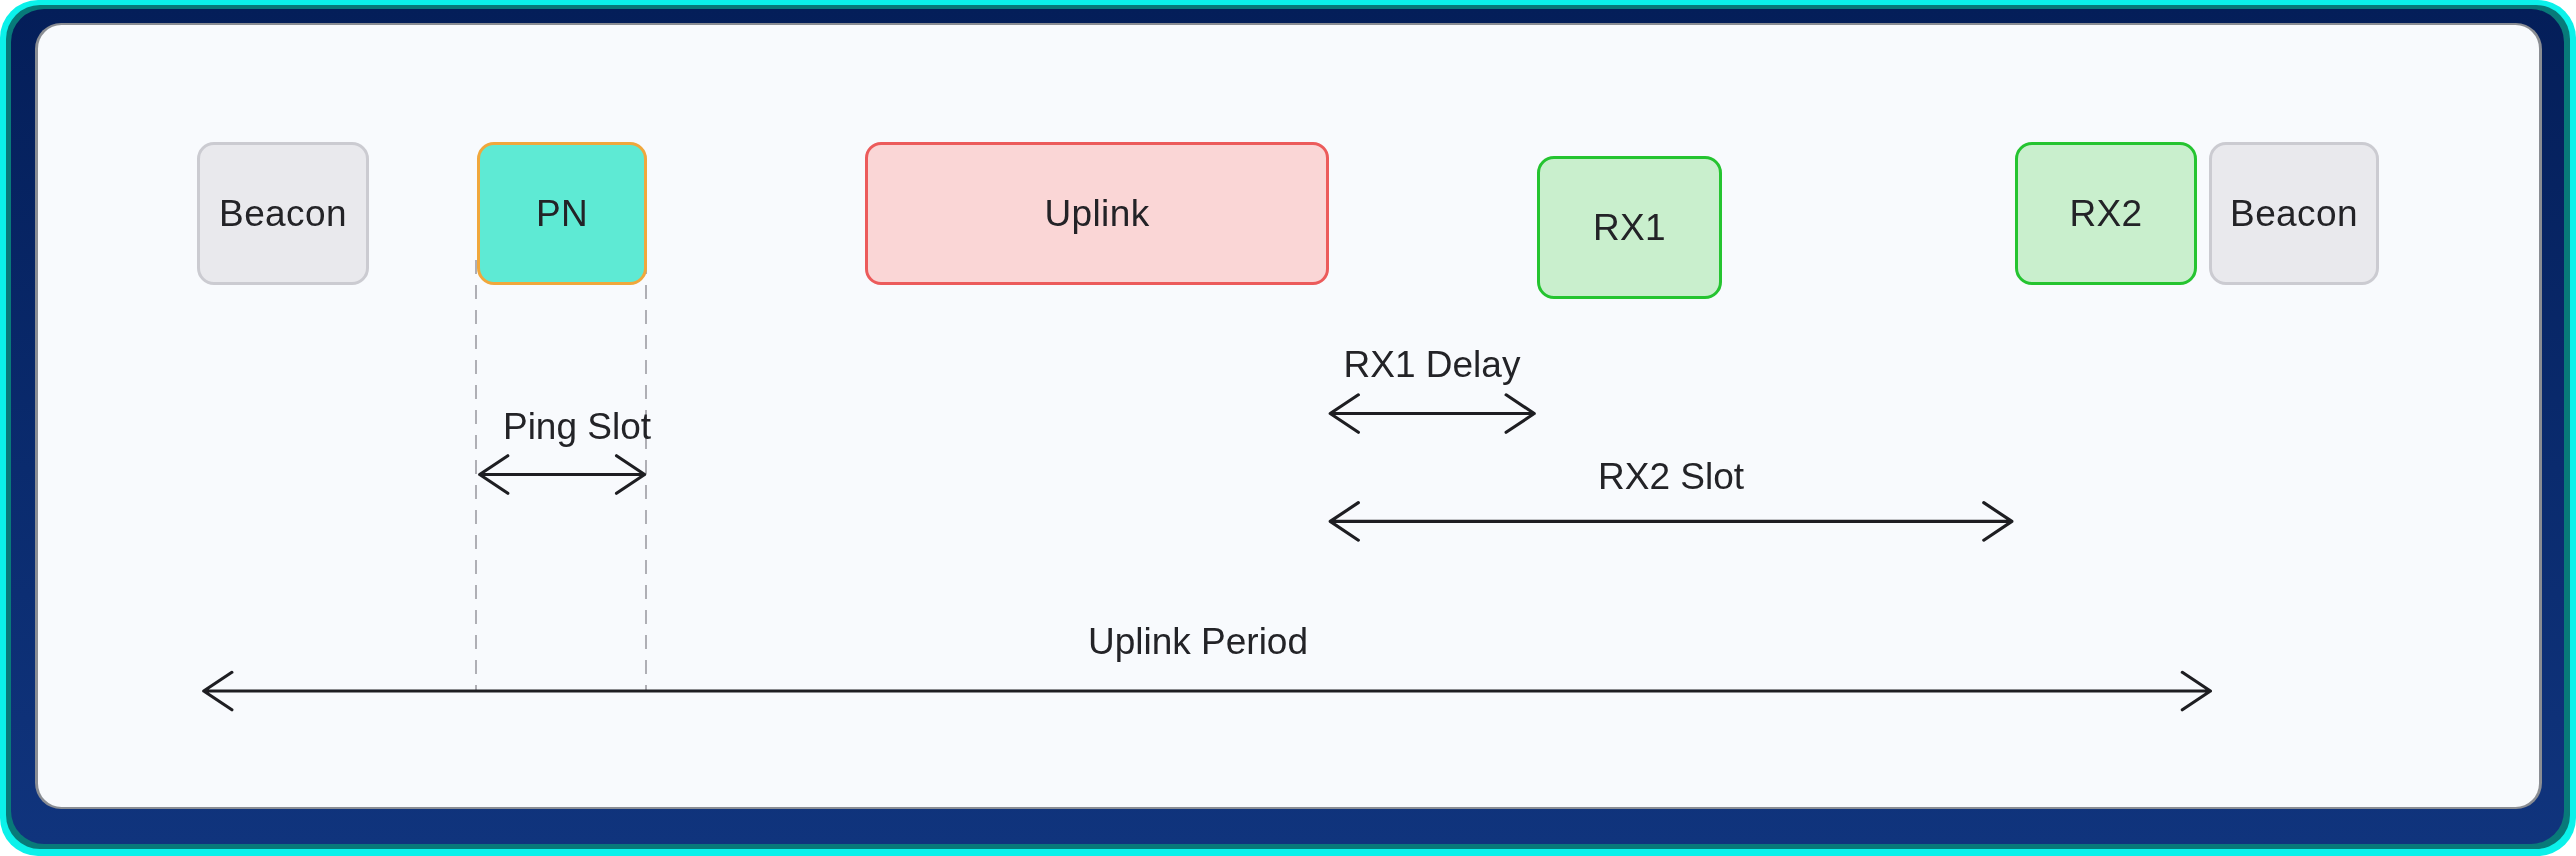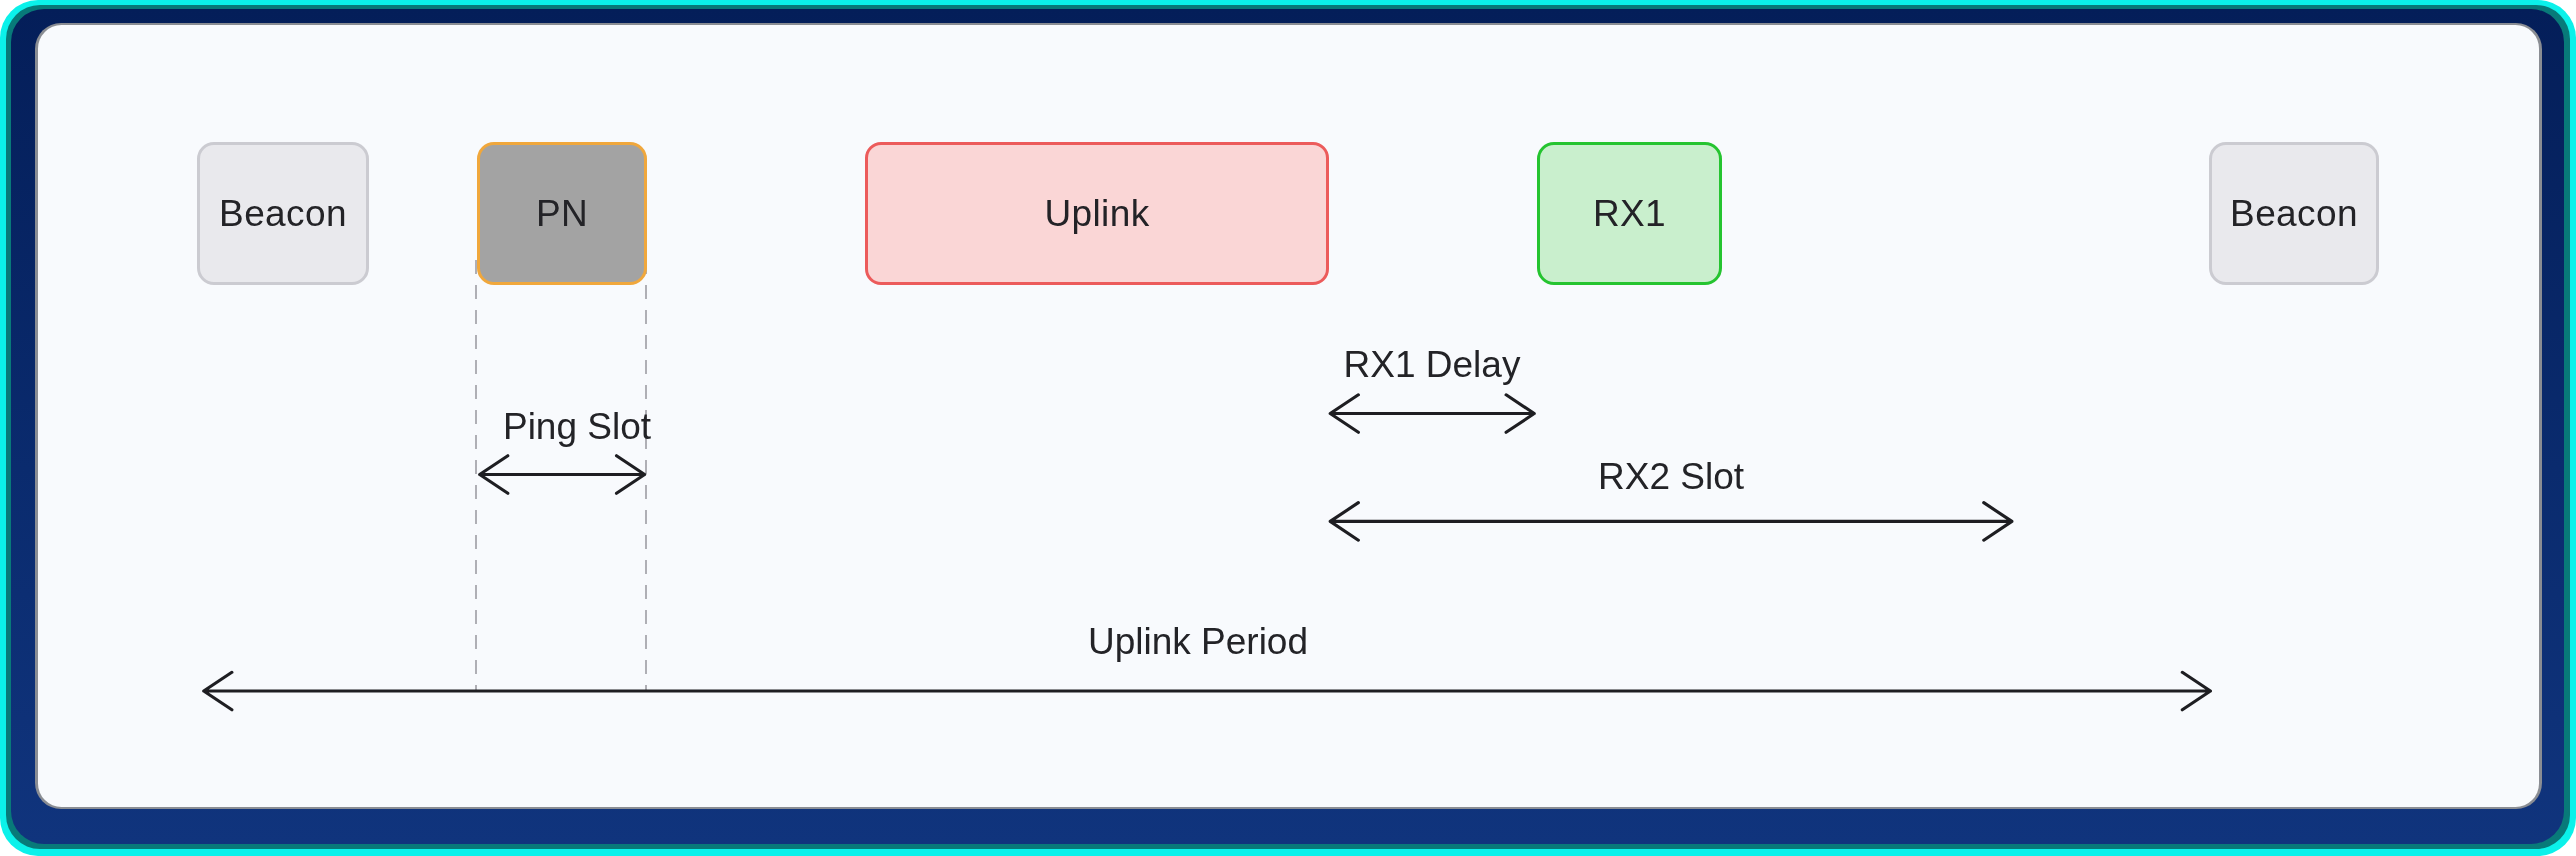--- a/index.html
+++ b/index.html
@@ -21,21 +21,21 @@
 
   .node {
     position: absolute; top: 142px; height: 143px;
     box-sizing: border-box; border: 3.1px solid; border-radius: 17px;
     display: flex; align-items: center; justify-content: center;
     font-size: 37px; color: #232327; letter-spacing: 0.4px;
   }
   .node-beacon-1 { left: 197px;  width: 172px; }
   .node-pn       { left: 477px;  width: 170px; }
   .node-uplink   { left: 865px; width: 464px; }
-  .node-rx1      { left: 1537px; width: 185px; }
+  .node-rx1      { left: 1537px; width: 185px; margin-top: 14px; }
   .node-rx2      { left: 2015px; width: 182px; }
   .node-beacon-2 { left: 2209px; width: 170px; }
 
   .dash-guide {
     position: absolute; top: 260px; height: 432px; width: 2.3px;
     background: repeating-linear-gradient(to bottom, #AFAFB5 0px, #AFAFB5 14px, transparent 14px, transparent 25px);
   }
   .dash-left  { left: 475px; }
   .dash-right { left: 645px; }
 
@@ -63,28 +63,31 @@
 </div>
 
 <div class="content">
 
   <div class="dash-guide dash-left"></div>
   <div class="dash-guide dash-right"></div>
 
   <div class="node node-beacon-1" style="background: rgb(233, 233, 237); border-color: rgb(203, 203, 209);">
     <span>Beacon</span>
   </div>
-  <div class="node node-pn" style="background: #a3a3a3; border-color: rgb(240, 167, 60); align-items: center;">
+  <div class="node node-pn" style="background: #5eead4; border-color: rgb(240, 167, 60); align-items: center;">
     <span>PN</span>
   </div>
   <div class="node node-uplink" style="background: rgb(250, 214, 214); border-color: rgb(236, 91, 91); border-radius: 16px;">
     <span>Uplink</span>
   </div>
   <div class="node node-rx1" style="background: rgb(201, 239, 205); border-color: rgb(37, 196, 48);">
     <span>RX1</span>
+  </div>
+  <div class="node node-rx2" style="background: rgb(201, 239, 205); border-color: rgb(37, 196, 48);">
+    <span>RX2</span>
   </div>
   <div class="node node-beacon-2" style="background: rgb(233, 233, 237); border-color: rgb(203, 203, 209);">
     <span>Beacon</span>
   </div>
 
   <svg class="arrows" viewBox="0 0 3294 1095">
     <g>
       <path d="M 613 607 L 824 607
                M 649 583 L 613 607 L 649 631
                M 788 583 L 824 607 L 788 631"></path>

